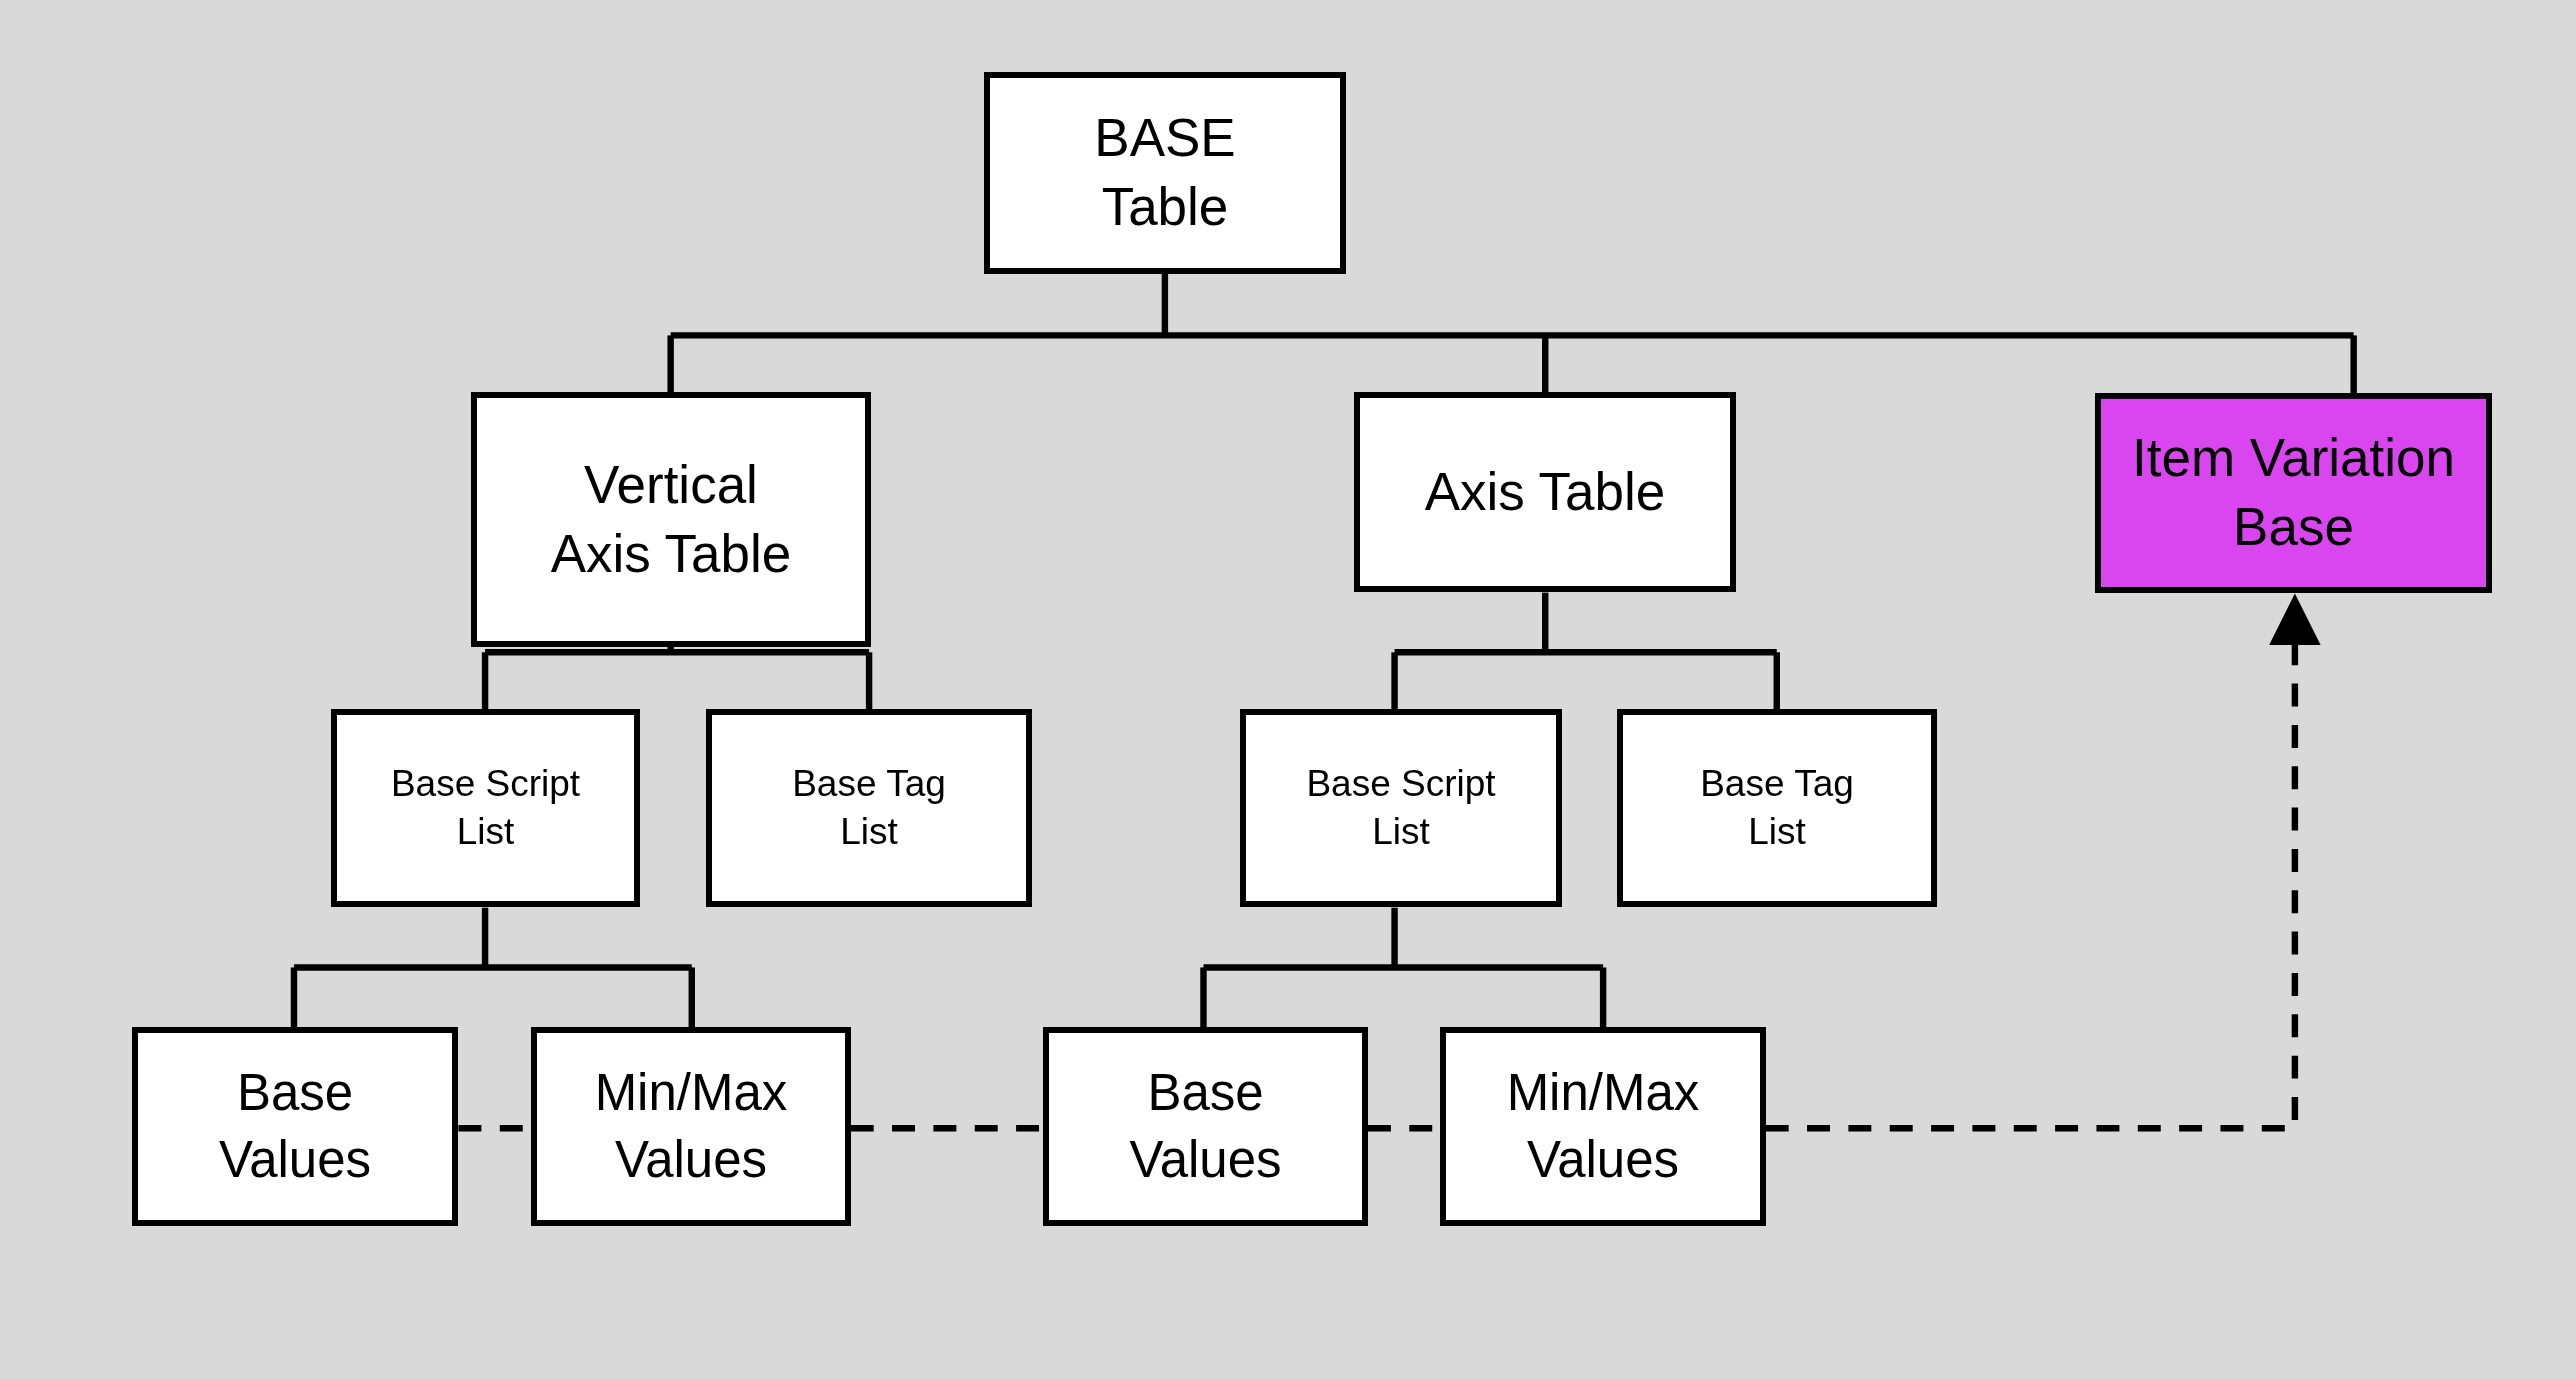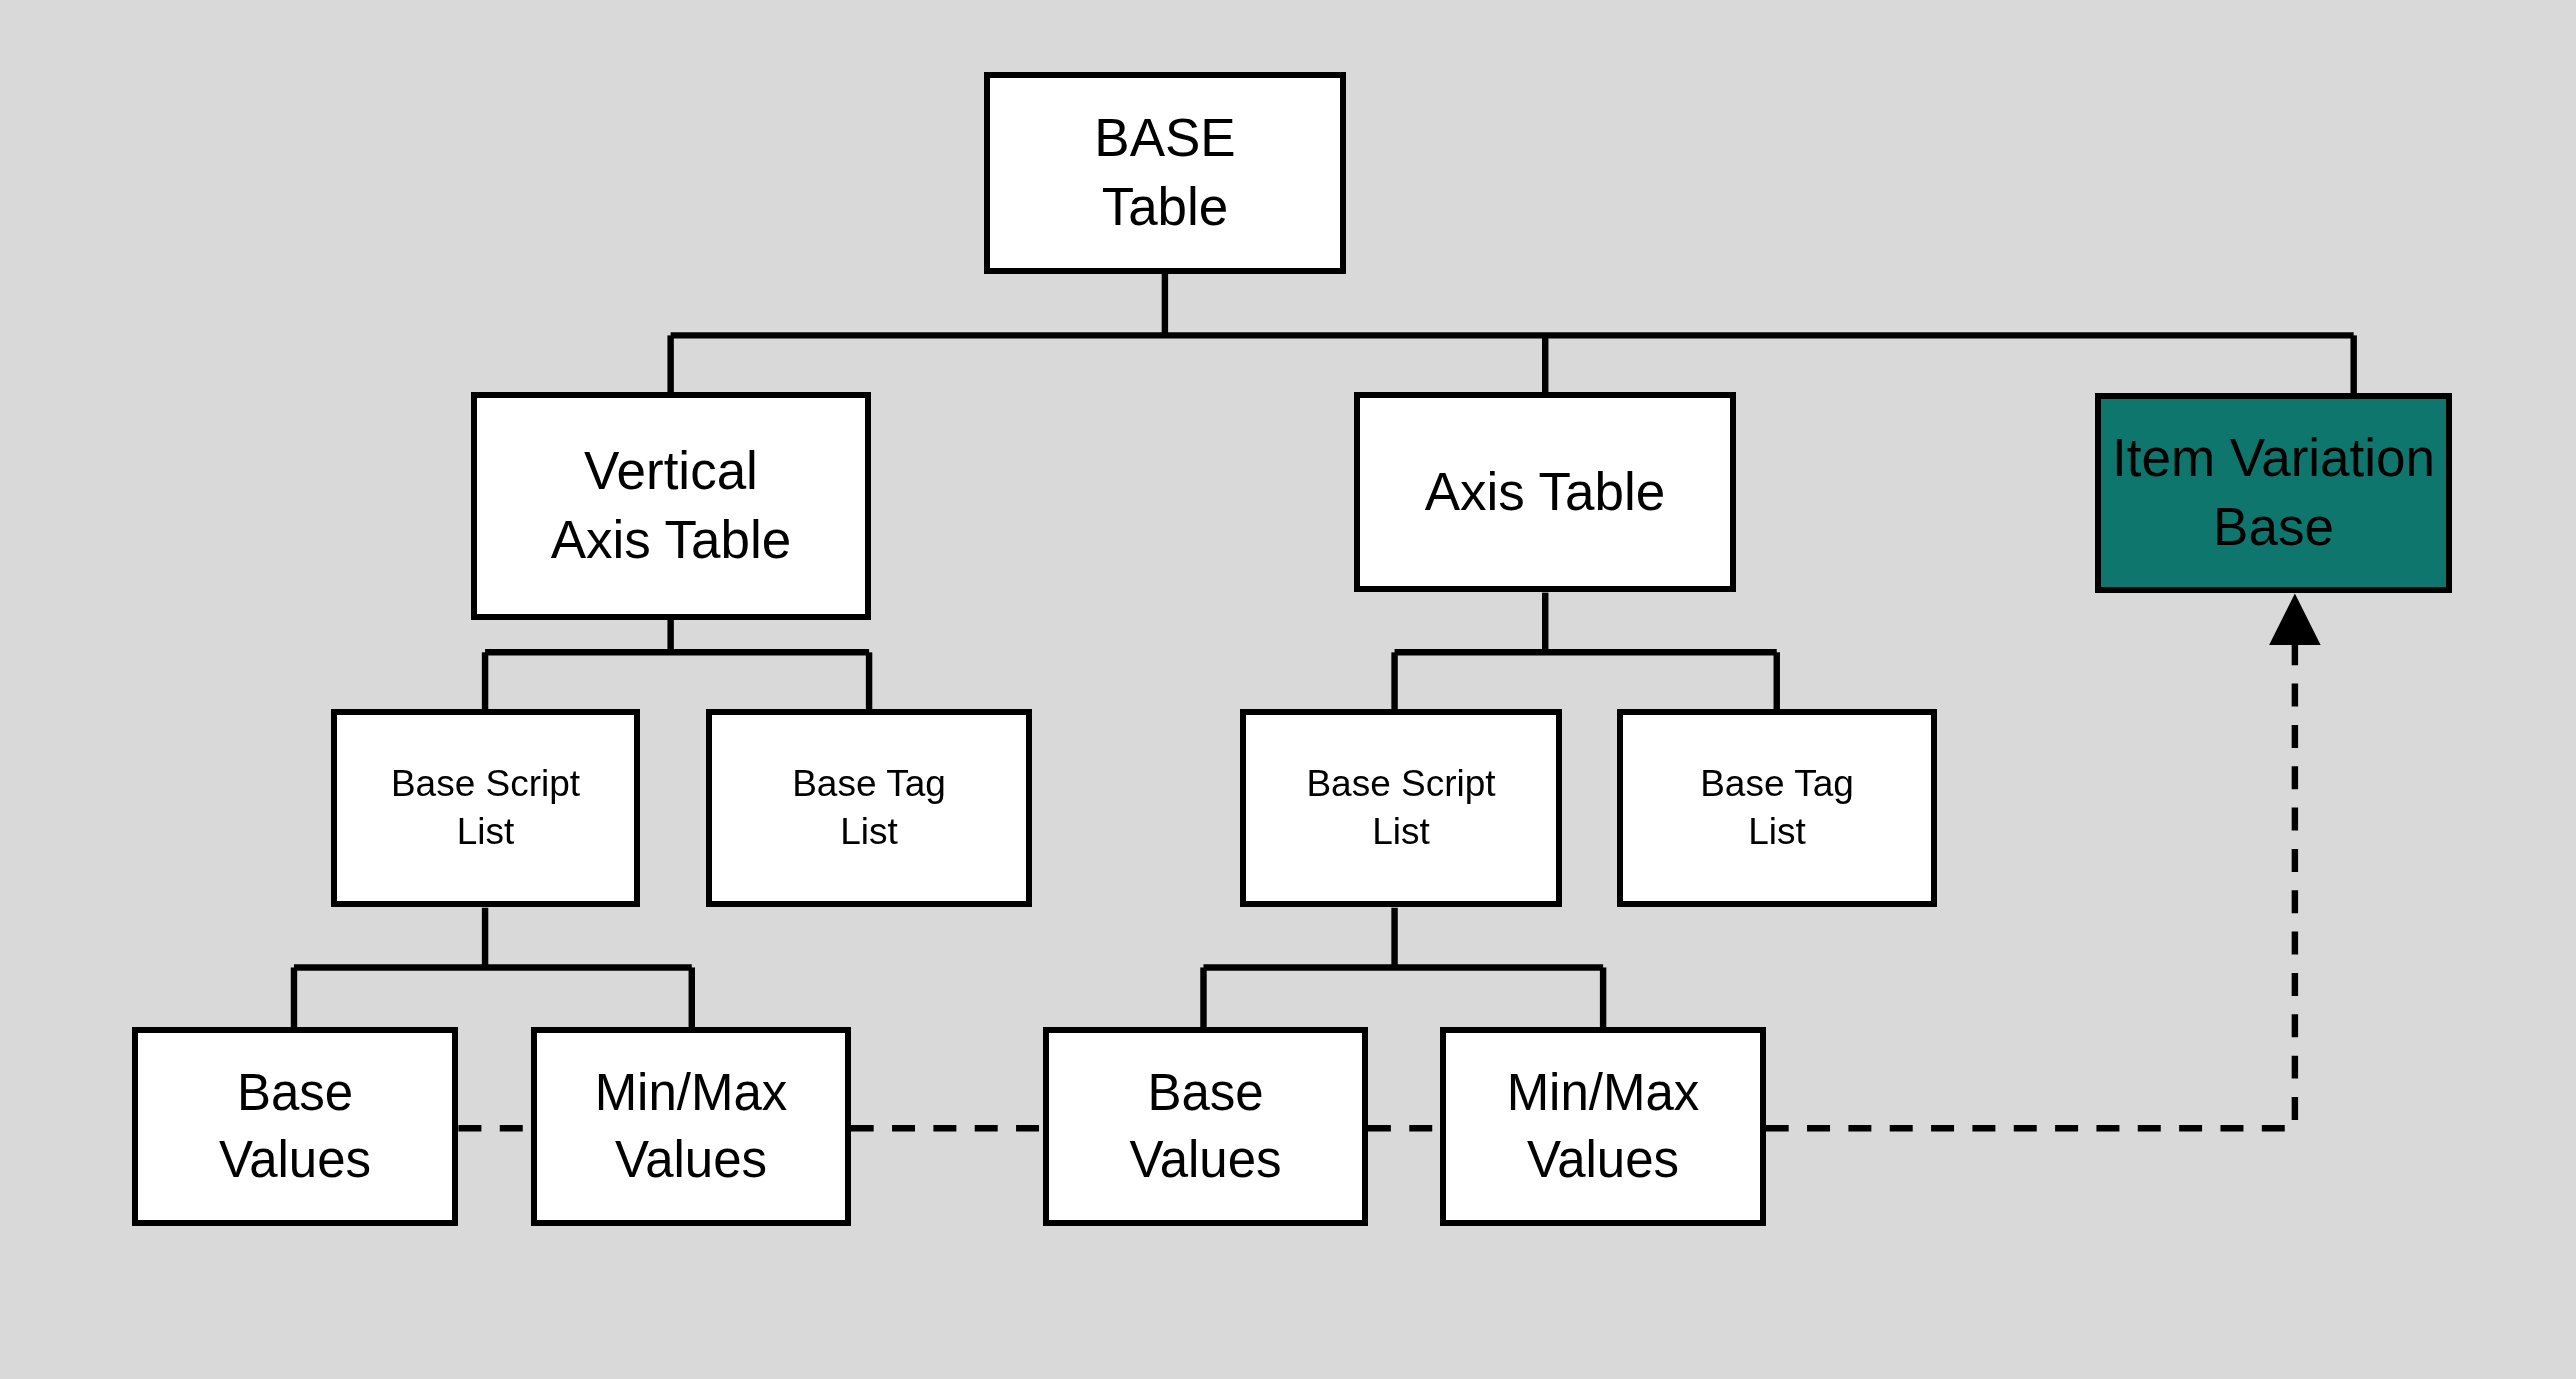--- a/index.html
+++ b/index.html
@@ -87,28 +87,28 @@
     <g id="arrowheads" fill="#000000" stroke="none">
         <polygon points="2470,702 2526,702 2498,646" fill="#000000"></polygon>
       </g>
   </svg>
 
   <div id="nodes-layer">
       <div class="node lvl0" style="left: 984px; top: 72px; width: 362px; height: 202px; background: rgb(255, 255, 255); border-color: rgb(0, 0, 0);">
         <span class="ln">BASE</span>
         <span class="ln">Table</span>
       </div>
-      <div class="node lvl1" style="left: 471px; top: 392px; width: 400px; height: 228px; background: rgb(255, 255, 255); border-color: rgb(0, 0, 0);">
+      <div class="node lvl1" style="left: 471px; top: 392px; width: 400px; height: 255px; background: rgb(255, 255, 255); border-color: rgb(0, 0, 0);">
         <span class="ln">Vertical</span>
         <span class="ln">Axis Table</span>
       </div>
       <div class="node lvl1" style="left: 1354px; top: 392px; width: 382px; height: 200px; background: rgb(255, 255, 255); border-color: rgb(0, 0, 0);">
         <span class="ln">Axis Table</span>
       </div>
-      <div class="node lvl1" style="left: 2095px; top: 393px; width: 357px; height: 200px; background: #0f766e; border-color: rgb(0, 0, 0);">
+      <div class="node lvl1" style="left: 2095px; top: 393px; width: 397px; height: 200px; background: #d946ef; border-color: rgb(0, 0, 0);">
         <span class="ln">Item Variation</span>
         <span class="ln">Base</span>
       </div>
       <div class="node lvl2" style="left: 331px; top: 709px; width: 309px; height: 198px; background: rgb(255, 255, 255); border-color: rgb(0, 0, 0);">
         <span class="ln">Base Script</span>
         <span class="ln">List</span>
       </div>
       <div class="node lvl2" style="left: 706px; top: 709px; width: 326px; height: 198px; background: rgb(255, 255, 255); border-color: rgb(0, 0, 0);">
         <span class="ln">Base Tag</span>
         <span class="ln">List</span>

